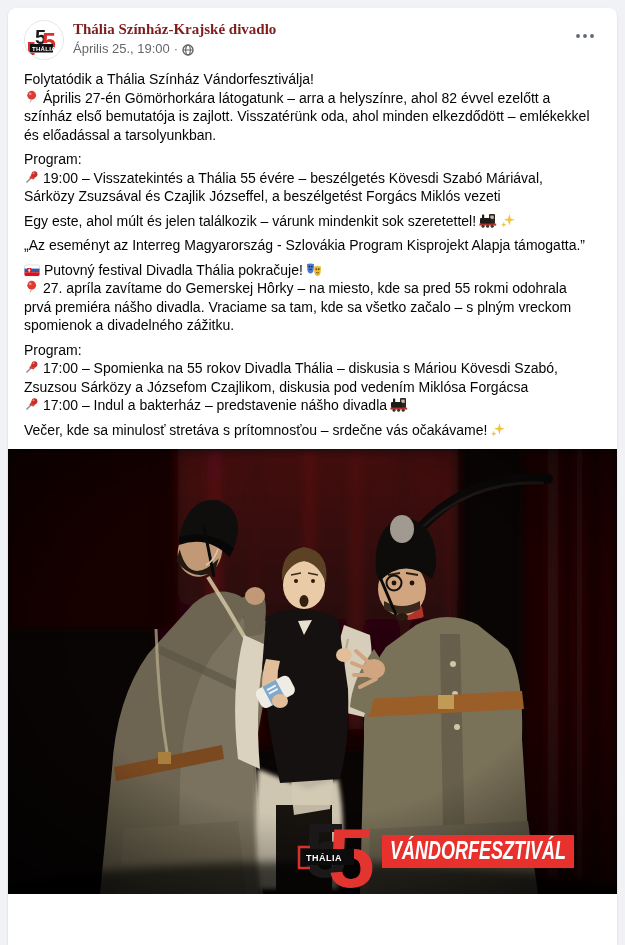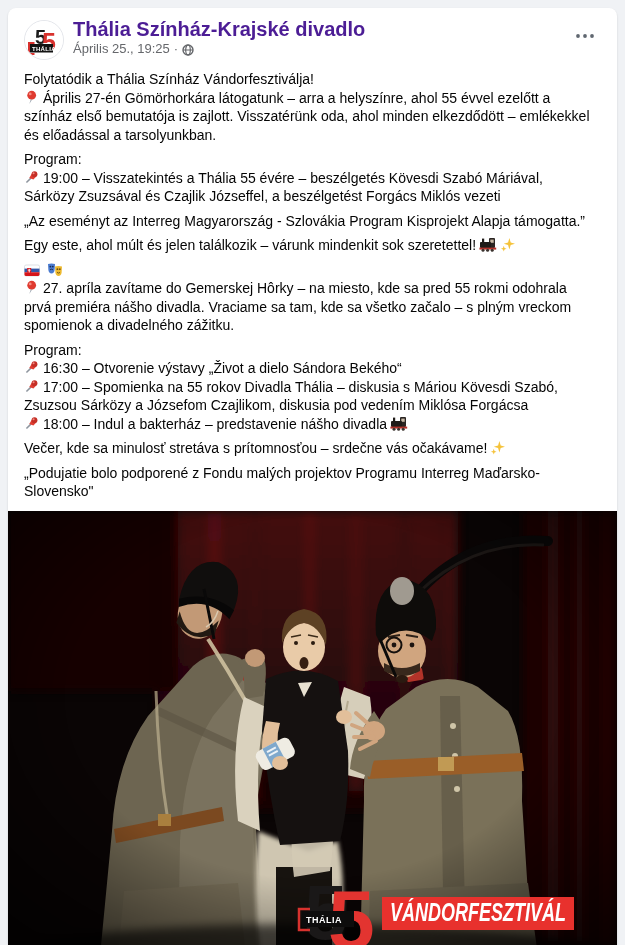--- a/index.html
+++ b/index.html
@@ -15,21 +15,21 @@
     background:#fff;border-radius:8px 8px 0 0;
     box-shadow:0 1px 2px rgba(0,0,0,.15);
     overflow:hidden;
   }
   
   .post-header{display:flex;align-items:flex-start;padding:12px 16px 6px 16px;}
   .avatar{width:40px;height:40px;border-radius:50%;flex:0 0 40px;overflow:hidden;
           border:1px solid #e4e6eb;box-sizing:border-box;background:#fff;cursor:pointer;}
   .avatar svg{display:block;}
   .header-text{margin-left:9px;flex:1;min-width:0;}
-  .page-name{display:block;font-size:20px;font-weight:700;color:#4c1d95;line-height:19px;text-decoration:none;cursor:pointer;}
+  .page-name{display:block;font-size:15px;font-weight:700;color:#7f1d1d;line-height:19px;text-decoration:none;cursor:pointer;font-family:Liberation Serif, serif;}
   .meta{display:flex;align-items:center;gap:4px;margin-top:2px;font-size:13px;color:#65676b;line-height:16px;}
   .meta a{color:#65676b;text-decoration:none;cursor:pointer;}
   .globe{display:inline-flex;margin-top:1px;}
   .more-btn{width:32px;height:24px;display:flex;align-items:center;justify-content:center;
             border-radius:6px;cursor:pointer;margin-top:4px;}
   
   .post-text{padding:4px 16px 10px 16px;font-size:14px;line-height:18.5px;color:#050505;}
   .para{margin:0 8px 6px 0;}
   .para:last-child{margin-bottom:0;}
   .line{white-space:normal;word-wrap:break-word;}
@@ -53,21 +53,21 @@
           <text x="10" y="23" font-size="20" font-weight="bold" fill="#1a1a1a">5</text>
           <text x="17" y="30" font-size="25" font-weight="bold" fill="#d8322e">5</text>
           <rect x="5" y="23" width="23" height="8.5" fill="#121212"></rect>
           <path d="M9.5,22 L4,22 L4,33 L9.5,33" stroke="#d8322e" stroke-width="2" fill="none"></path>
           <text x="7" y="30" font-size="6" font-weight="bold" fill="#ffffff" letter-spacing="0.3">THÁLIA</text>
         </svg>
       </div>
       <div class="header-text">
         <a class="page-name">Thália Színház-Krajské divadlo</a>
         <div class="meta">
-          <a>Április 25., 19:25</a>
+          <a>Április 25., 19:00</a>
           <span>·</span>
           <span class="globe">
             <svg width="12" height="12" viewBox="0 0 12 12">
               <circle cx="6" cy="6" r="5" fill="none" stroke="#65676b" stroke-width="1.4"></circle>
               <ellipse cx="6" cy="6" rx="2.3" ry="5" fill="none" stroke="#65676b" stroke-width="1.2"></ellipse>
               <line x1="1" y1="6" x2="11" y2="6" stroke="#65676b" stroke-width="1.2"></line>
             </svg>
           </span>
         </div>
       </div>
@@ -80,57 +80,57 @@
       </div>
     </header>
 
     <div class="post-text">
         <div class="para">
           <div class="line"><span>Folytatódik a Thália Színház Vándorfesztiválja!</span></div>
           <div class="line"><span class="em lead"><svg width="15" height="15" viewBox="0 0 16 16">
                 <circle cx="8.2" cy="5.6" r="4.7" fill="#df3b30"></circle>
                 <circle cx="6.6" cy="4.2" r="1.5" fill="#f4897f"></circle>
                 <path d="M7.3 9.8 L5.6 14.8 L8.7 10.2 Z" fill="#9aa3ad"></path>
-              </svg></span><span>Április 27-én Gömörhorkára látogatunk – arra a helyszínre, ahol 55 évvel ezelőtt a színház első bemutatója is zajlott. Visszatérünk oda, ahol minden elkezdődött – emlékekkel és előadással a tarsolyunkban.</span></div>
+              </svg></span><span>Április 27-én Gömörhorkára látogatunk – arra a helyszínre, ahol 82 évvel ezelőtt a színház első bemutatója is zajlott. Visszatérünk oda, ahol minden elkezdődött – emlékekkel és előadással a tarsolyunkban.</span></div>
         </div>
         <div class="para">
           <div class="line"><span>Program:</span></div>
           <div class="line"><span class="em lead"><svg width="15" height="15" viewBox="0 0 16 16">
                 <line x1="7.6" y1="8.4" x2="2.6" y2="13.4" stroke="#8d959e" stroke-width="1.6"></line>
                 <path d="M8.6 3.4 L12.6 7.4 L10 10 L5.6 8.4 L7 6 Z" fill="#e03d32"></path>
                 <circle cx="11.2" cy="4.4" r="3.1" fill="#c42f26"></circle>
                 <circle cx="10.2" cy="3.4" r="1.1" fill="#f08a80"></circle>
               </svg></span><span>19:00 – Visszatekintés a Thália 55 évére – beszélgetés Kövesdi Szabó Máriával, Sárközy Zsuzsával és Czajlik Józseffel, a beszélgetést Forgács Miklós vezeti</span></div>
-        </div>
-        <div class="para">
-          <div class="line"><span>„Az eseményt az Interreg Magyarország - Szlovákia Program Kisprojekt Alapja támogatta.”</span></div>
         </div>
         <div class="para">
           <div class="line"><span>Egy este, ahol múlt és jelen találkozik – várunk mindenkit sok szeretettel!</span><span class="em trail"><svg width="18" height="15" viewBox="0 0 18 15">
                 <rect x="10" y="1" width="6" height="10" rx="1" fill="#2a2522"></rect>
                 <rect x="11.3" y="2.6" width="3.4" height="3.2" fill="#c8b9a6"></rect>
                 <rect x="1" y="5" width="11" height="6" rx="1" fill="#1f1b18"></rect>
                 <rect x="3" y="1.6" width="2.2" height="3.6" fill="#1f1b18"></rect>
                 <rect x="0.4" y="10.6" width="16.8" height="2" fill="#b3322a"></rect>
                 <circle cx="4" cy="13.3" r="1.5" fill="#3a332e"></circle>
                 <circle cx="8.6" cy="13.3" r="1.5" fill="#3a332e"></circle>
                 <circle cx="13.2" cy="13.3" r="1.5" fill="#3a332e"></circle>
               </svg></span><span class="em trail"><svg width="15" height="15" viewBox="0 0 16 16">
                 <path d="M10 1 L11.4 5.8 L16 7.2 L11.4 8.6 L10 13.4 L8.6 8.6 L4 7.2 L8.6 5.8 Z" fill="#f5c33b"></path>
                 <path d="M4 9.4 L4.8 11.6 L7 12.4 L4.8 13.2 L4 15.4 L3.2 13.2 L1 12.4 L3.2 11.6 Z" fill="#f5c33b"></path>
               </svg></span></div>
         </div>
         <div class="para">
+          <div class="line"><span>„Az eseményt az Interreg Magyarország - Szlovákia Program Kisprojekt Alapja támogatta.”</span></div>
+        </div>
+        <div class="para">
           <div class="line"><span class="em lead"><svg width="16" height="13" viewBox="0 0 16 13">
                 <rect x="0.5" y="1" width="15" height="11" rx="1.6" fill="#ffffff" stroke="#c9ced4" stroke-width="0.6"></rect>
                 <rect x="0.5" y="4.6" width="15" height="3.7" fill="#3457a7"></rect>
                 <path d="M0.5 8.3 H15.5 V10.4 Q15.5 12 13.9 12 H2.1 Q0.5 12 0.5 10.4 Z" fill="#d7141a"></path>
                 <path d="M3.2 4 H7.2 V8 Q5.2 10 5.2 10 Q3.2 8 3.2 8 Z" fill="#d7141a"></path>
                 <path d="M4.7 4.8 H5.7 V8.6 H4.7 Z M3.8 5.8 H6.6 V6.6 H3.8 Z" fill="#ffffff"></path>
-              </svg></span><span class="em trail"><svg width="16" height="14" viewBox="0 0 16 14">
+              </svg></span><span>Putovný festival Divadla Thália pokračuje!</span><span class="em trail"><svg width="16" height="14" viewBox="0 0 16 14">
                 <path d="M1 1 Q4.5 0 8 1 L7.6 7 Q7.2 10.4 4.5 10.4 Q1.8 10.4 1.4 7 Z" fill="#4a7bd0"></path>
                 <circle cx="3.4" cy="3.6" r="0.9" fill="#1c2c4e"></circle>
                 <circle cx="5.8" cy="3.6" r="0.9" fill="#1c2c4e"></circle>
                 <path d="M3 6.8 Q4.5 5.6 6 6.8" stroke="#1c2c4e" stroke-width="0.9" fill="none"></path>
                 <path d="M8 3.6 Q11.5 2.6 15 3.6 L14.6 9.6 Q14.2 13 11.5 13 Q8.8 13 8.4 9.6 Z" fill="#edb92e"></path>
                 <circle cx="10.4" cy="6.2" r="0.9" fill="#6b4e12"></circle>
                 <circle cx="12.8" cy="6.2" r="0.9" fill="#6b4e12"></circle>
                 <path d="M10 9.4 Q11.5 10.8 13 9.4" stroke="#6b4e12" stroke-width="0.9" fill="none"></path>
               </svg></span></div>
           <div class="line"><span class="em lead"><svg width="15" height="15" viewBox="0 0 16 16">
@@ -139,51 +139,42 @@
                 <path d="M7.3 9.8 L5.6 14.8 L8.7 10.2 Z" fill="#9aa3ad"></path>
               </svg></span><span>27. apríla zavítame do Gemerskej Hôrky – na miesto, kde sa pred 55 rokmi odohrala prvá premiéra nášho divadla. Vraciame sa tam, kde sa všetko začalo – s plným vreckom spomienok a divadelného zážitku.</span></div>
         </div>
         <div class="para">
           <div class="line"><span>Program:</span></div>
           <div class="line"><span class="em lead"><svg width="15" height="15" viewBox="0 0 16 16">
                 <line x1="7.6" y1="8.4" x2="2.6" y2="13.4" stroke="#8d959e" stroke-width="1.6"></line>
                 <path d="M8.6 3.4 L12.6 7.4 L10 10 L5.6 8.4 L7 6 Z" fill="#e03d32"></path>
                 <circle cx="11.2" cy="4.4" r="3.1" fill="#c42f26"></circle>
                 <circle cx="10.2" cy="3.4" r="1.1" fill="#f08a80"></circle>
-              </svg></span><span>16:30 – Otvorenie výstavy „Život a dielo Sándora Bekého“</span></div>
+              </svg></span><span>17:00 – Spomienka na 55 rokov Divadla Thália – diskusia s Máriou Kövesdi Szabó, Zsuzsou Sárközy a Józsefom Czajlikom, diskusia pod vedením Miklósa Forgácsa</span></div>
           <div class="line"><span class="em lead"><svg width="15" height="15" viewBox="0 0 16 16">
                 <line x1="7.6" y1="8.4" x2="2.6" y2="13.4" stroke="#8d959e" stroke-width="1.6"></line>
                 <path d="M8.6 3.4 L12.6 7.4 L10 10 L5.6 8.4 L7 6 Z" fill="#e03d32"></path>
                 <circle cx="11.2" cy="4.4" r="3.1" fill="#c42f26"></circle>
                 <circle cx="10.2" cy="3.4" r="1.1" fill="#f08a80"></circle>
-              </svg></span><span>17:00 – Spomienka na 55 rokov Divadla Thália – diskusia s Máriou Kövesdi Szabó, Zsuzsou Sárközy a Józsefom Czajlikom, diskusia pod vedením Miklósa Forgácsa</span></div>
-          <div class="line"><span class="em lead"><svg width="15" height="15" viewBox="0 0 16 16">
-                <line x1="7.6" y1="8.4" x2="2.6" y2="13.4" stroke="#8d959e" stroke-width="1.6"></line>
-                <path d="M8.6 3.4 L12.6 7.4 L10 10 L5.6 8.4 L7 6 Z" fill="#e03d32"></path>
-                <circle cx="11.2" cy="4.4" r="3.1" fill="#c42f26"></circle>
-                <circle cx="10.2" cy="3.4" r="1.1" fill="#f08a80"></circle>
-              </svg></span><span>18:00 – Indul a bakterház – predstavenie nášho divadla</span><span class="em trail"><svg width="18" height="15" viewBox="0 0 18 15">
+              </svg></span><span>17:00 – Indul a bakterház – predstavenie nášho divadla</span><span class="em trail"><svg width="18" height="15" viewBox="0 0 18 15">
                 <rect x="10" y="1" width="6" height="10" rx="1" fill="#2a2522"></rect>
                 <rect x="11.3" y="2.6" width="3.4" height="3.2" fill="#c8b9a6"></rect>
                 <rect x="1" y="5" width="11" height="6" rx="1" fill="#1f1b18"></rect>
                 <rect x="3" y="1.6" width="2.2" height="3.6" fill="#1f1b18"></rect>
                 <rect x="0.4" y="10.6" width="16.8" height="2" fill="#b3322a"></rect>
                 <circle cx="4" cy="13.3" r="1.5" fill="#3a332e"></circle>
                 <circle cx="8.6" cy="13.3" r="1.5" fill="#3a332e"></circle>
                 <circle cx="13.2" cy="13.3" r="1.5" fill="#3a332e"></circle>
               </svg></span></div>
         </div>
         <div class="para">
           <div class="line"><span>Večer, kde sa minulosť stretáva s prítomnosťou – srdečne vás očakávame!</span><span class="em trail"><svg width="15" height="15" viewBox="0 0 16 16">
                 <path d="M10 1 L11.4 5.8 L16 7.2 L11.4 8.6 L10 13.4 L8.6 8.6 L4 7.2 L8.6 5.8 Z" fill="#f5c33b"></path>
                 <path d="M4 9.4 L4.8 11.6 L7 12.4 L4.8 13.2 L4 15.4 L3.2 13.2 L1 12.4 L3.2 11.6 Z" fill="#f5c33b"></path>
               </svg></span></div>
-        </div>
-        <div class="para">
-          <div class="line"><span>„Podujatie bolo podporené z Fondu malých projektov Programu Interreg Maďarsko-Slovensko"</span></div>
         </div>
       </div>
 
     <figure class="post-photo">
       <svg width="609" height="445" viewBox="0 0 609 445">
         <defs>
           <filter id="b5" x="-20%" y="-20%" width="140%" height="140%">
               <feGaussianBlur stdDeviation="5"></feGaussianBlur>
             </filter>
           <filter id="b2" x="-20%" y="-20%" width="140%" height="140%">

